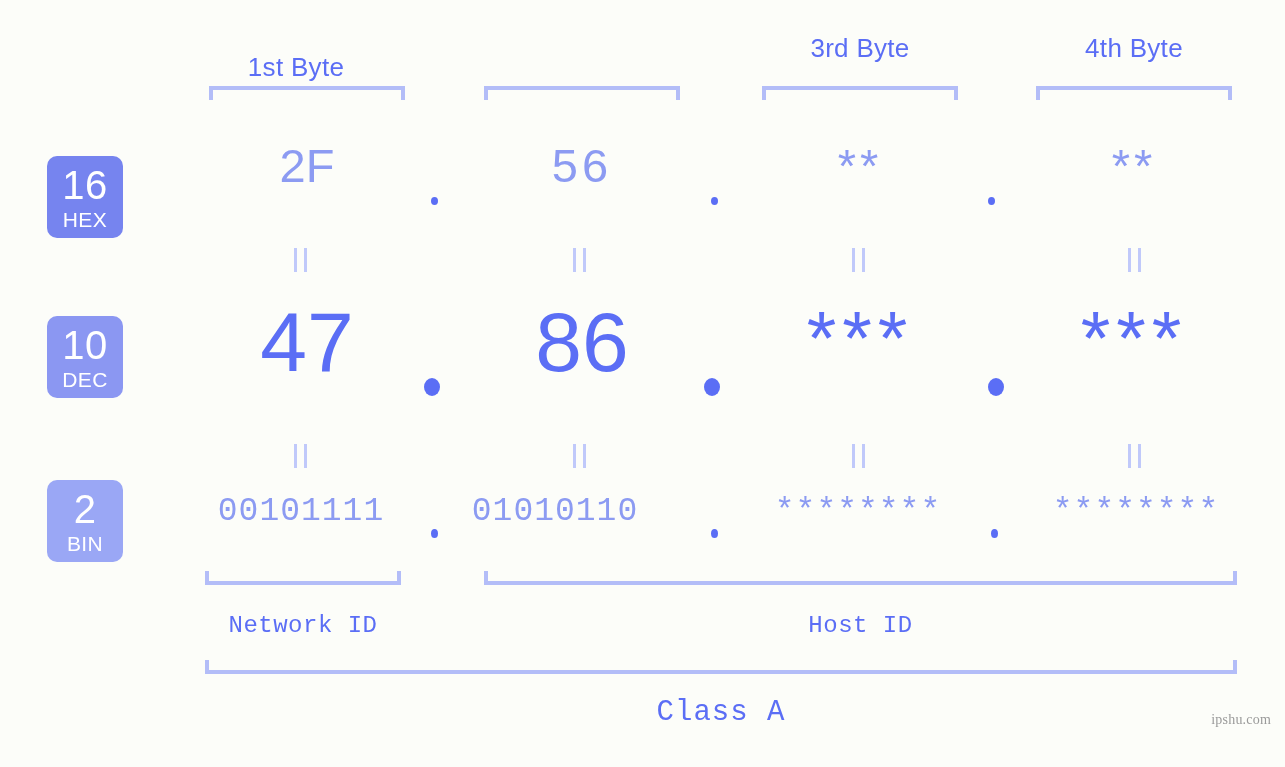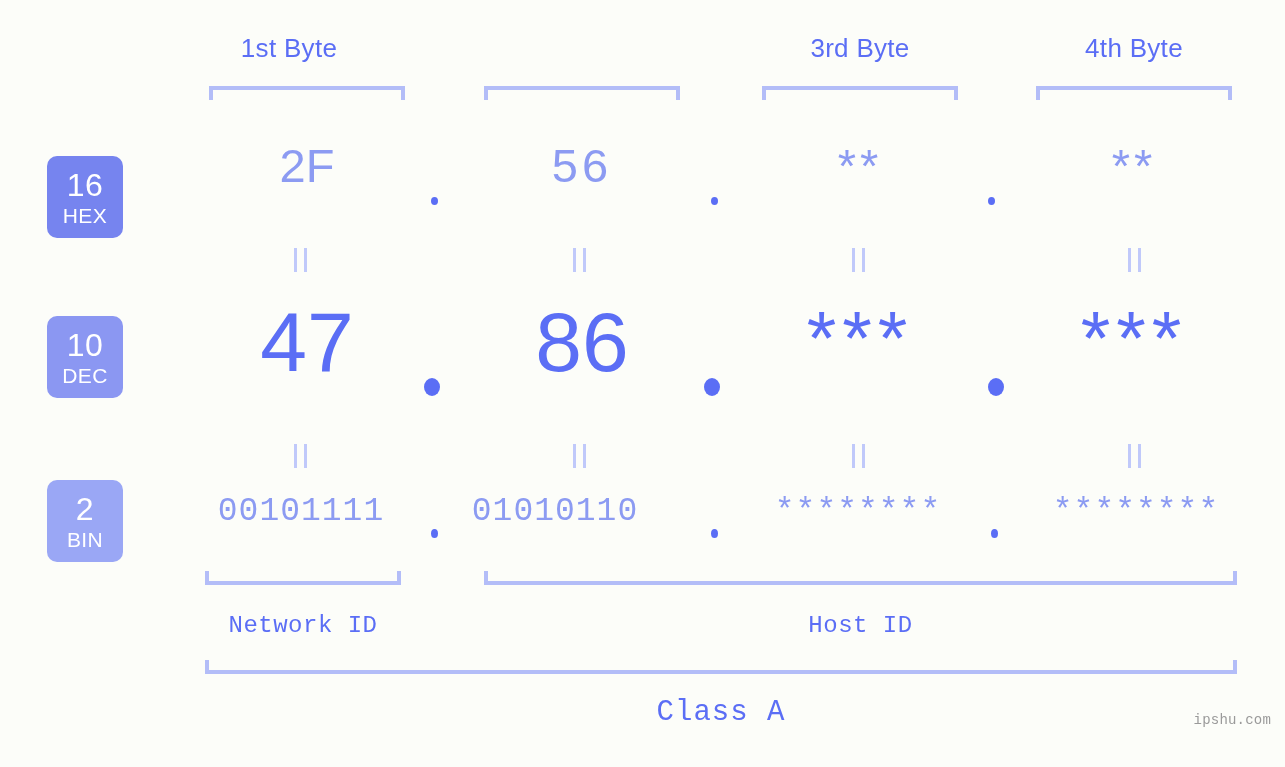--- a/index.html
+++ b/index.html
@@ -54,21 +54,21 @@
     height: 82px;
     border-radius: 10px;
     color: #ffffff;
     display: flex;
     flex-direction: column;
     align-items: center;
     justify-content: center;
     font-family: "Liberation Sans", sans-serif;
     line-height: 1;
   }
-  .badge .num { font-size: 32px; font-weight: 400; letter-spacing: 0.5px; }
+  .badge .num { font-size: 40px; font-weight: 400; letter-spacing: 0.5px; }
   .badge .abbr { font-size: 21px; font-weight: 400; margin-top: 4px; letter-spacing: 0.4px; }
 
   .badge-hex { top: 156px; background: #7684ef; }
   .badge-dec { top: 316px; background: #8b97f2; }
   .badge-bin { top: 480px; background: #9aa7f5; }
 
   
   .cell {
     position: absolute;
     text-align: center;
@@ -154,30 +154,30 @@
     letter-spacing: 1px;
   }
 
   
   .watermark {
     position: absolute;
     right: 14px;
     top: 712px;
     font-size: 14px;
     color: #9a9a9a;
-    font-family: Liberation Mono, monospace;
+    font-family: Liberation Serif, serif;
     letter-spacing: 0.2px;
   }
 </style>
 </head>
 <body>
 
 <div class="stage">
 
-  <div class="byte-label" style="left:191px;width:196px;">1st Byte</div>
+  <div class="byte-label" style="left:198px;width:196px;margin-top:19px;">1st Byte</div>
   <div class="byte-label" style="left:762px;width:196px;">3rd Byte</div>
   <div class="byte-label" style="left:1036px;width:196px;">4th Byte</div>
 
   <div class="bracket-down" style="left:209px;top:86px;width:196px;"></div>
   <div class="bracket-down" style="left:484px;top:86px;width:196px;"></div>
   <div class="bracket-down" style="left:762px;top:86px;width:196px;"></div>
   <div class="bracket-down" style="left:1036px;top:86px;width:196px;"></div>
 
   <div class="badge badge-hex">
     <span class="num">16</span>

